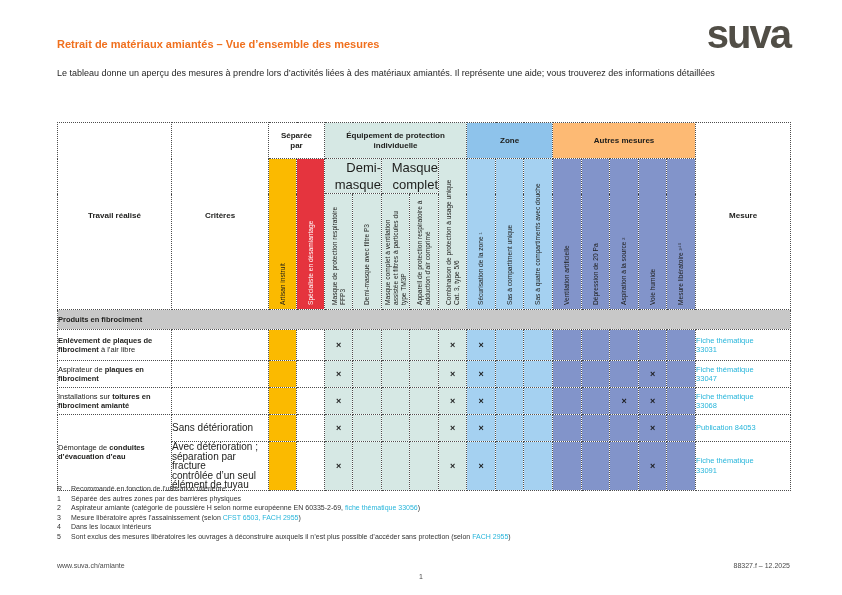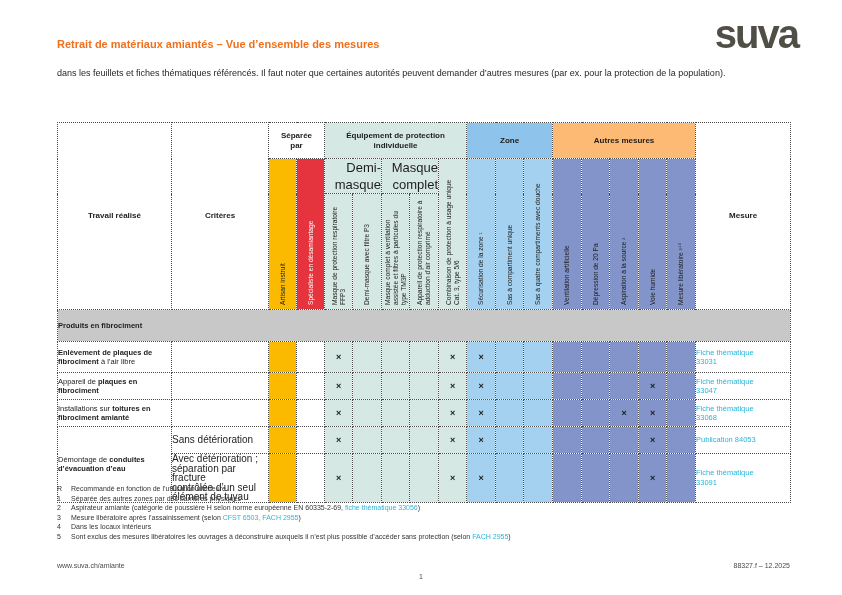--- a/index.html
+++ b/index.html
@@ -1,21 +1,21 @@
 <!DOCTYPE html>
 <html><head>
 <meta charset="utf-8">
 <style>
   html,body{margin:0;padding:0;}
   body{
     width:842px;height:595px;background:#ffffff;position:relative;overflow:hidden;
     font-family:"Liberation Sans", sans-serif;color:#1d1d1b;
   }
   .title{position:absolute;left:57px;top:38px;font-size:11px;font-weight:bold;color:#f0701e;}
-  .logo{position:absolute;right:44px;top:14px;font-size:40px;font-weight:bold;color:#514e46;letter-spacing:-2px;line-height:1;}
+  .logo{position:absolute;right:52px;top:14px;font-size:40px;font-weight:bold;color:#514e46;letter-spacing:-2px;line-height:1;}
   .intro{position:absolute;left:57px;top:66px;font-size:9px;line-height:14.5px;color:#262626;}
 
   table.meas{position:absolute;left:57px;top:122px;border-collapse:collapse;table-layout:fixed;width:733px;}
   table.meas td{border:1px dotted #4d4d4d;padding:0;overflow:hidden;}
 
   .c-yellow{background:#fbba00;}
   .c-red{background:#e5343e;}
   .c-teal{background:#d6e8e4;}
   .c-zoneh{background:#8ec3eb;}
   .c-zone{background:#a5d1f1;}
@@ -46,21 +46,21 @@
   .footer-right{position:absolute;right:52px;top:562px;font-size:7px;color:#4a4a4a;}
   .pagenum{position:absolute;left:0;right:0;top:573px;text-align:center;font-size:7px;color:#4a4a4a;}
 </style>
 </head>
 <body>
 
 <div class="title">Retrait de matériaux amiantés – Vue d’ensemble des mesures</div>
 <div class="logo">suva</div>
 
 <div class="intro">
-  <div>dans les feuillets et fiches thématiques référencés. Il faut noter que certaines autorités peuvent demander d’autres mesures (par ex. pour la protection de la population).</div>
+  <div>Le tableau donne un aperçu des mesures à prendre lors d’activités liées à des matériaux amiantés. Il représente une aide; vous trouverez des informations détaillées</div>
 </div>
 
 <table class="meas">
   <colgroup>
     <col style="width:114px">
       <col style="width:97px">
     <col style="width:28px">
       <col style="width:28px">
     <col style="width:28px">
       <col style="width:29px">
@@ -109,21 +109,21 @@
     <td rowspan="2" class="vcell c-autres"><div class="rot tall">Mesure libératoire ³⁴⁵</div></td>
   </tr>
 
   <tr style="height:116px">
     <td class="vcell c-teal"><div class="rot">Masque de protection respiratoire FFP3</div></td>
     <td class="vcell c-teal"><div class="rot">Demi-masque avec filtre P3</div></td>
     <td class="vcell c-teal"><div class="rot">Masque complet à ventilation assistée et filtres à particules du type TM3P</div></td>
     <td class="vcell c-teal"><div class="rot">Appareil de protection respiratoire à adduction d’air comprimé</div></td>
   </tr>
 
-  <tr style="height:32px">
+  <tr style="height:20px">
     <td colspan="18" class="band">Produits en fibrociment</td>
   </tr>
 
   <tr style="height:31px">
     <td class="task"><span></span><span class="b">Enlèvement de plaques de fibrociment</span><span> à l’air libre</span></td>
     <td class="crit"></td>
     <td class="c-yellow"></td>
     <td></td>
     <td class="mark c-teal">×</td>
     <td class="mark c-teal"></td>
@@ -136,21 +136,21 @@
     <td class="mark c-autres"></td>
     <td class="mark c-autres"></td>
     <td class="mark c-autres"></td>
     <td class="mark c-autres"></td>
     <td class="mark c-autres"></td>
     <td class="src"><span class="link">Fiche thématique
 33031</span></td>
   </tr>
 
   <tr style="height:27px">
-    <td class="task"><span>Appareil de </span><span class="b">plaques en fibrociment</span><span></span></td>
+    <td class="task"><span>Aspirateur de </span><span class="b">plaques en fibrociment</span><span></span></td>
     <td class="crit"></td>
     <td class="c-yellow"></td>
     <td></td>
     <td class="mark c-teal">×</td>
     <td class="mark c-teal"></td>
     <td class="mark c-teal"></td>
     <td class="mark c-teal"></td>
     <td class="mark c-teal">×</td>
     <td class="mark c-zone">×</td>
     <td class="mark c-zone"></td>

